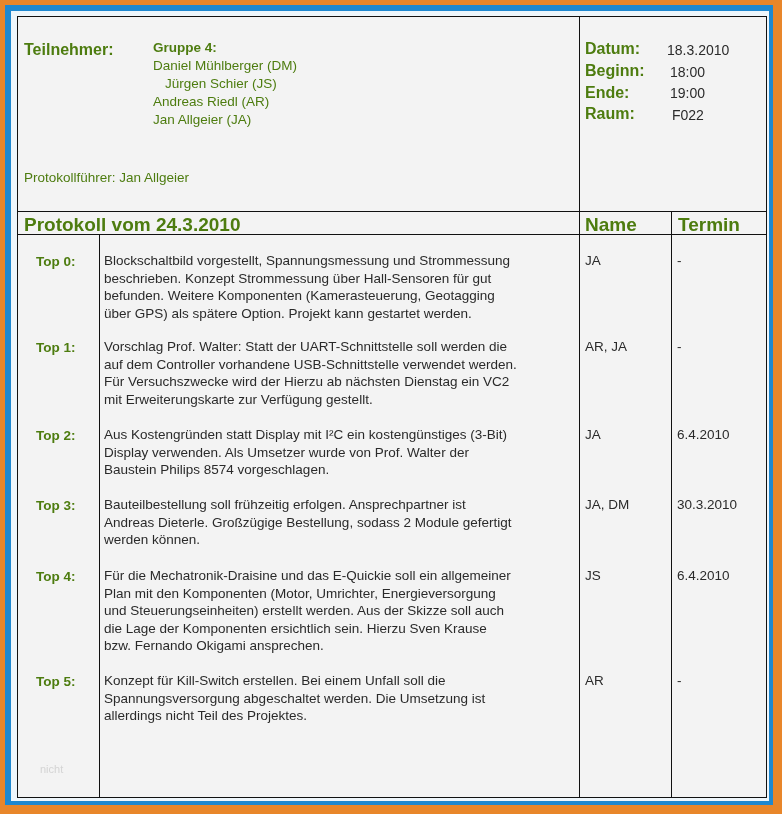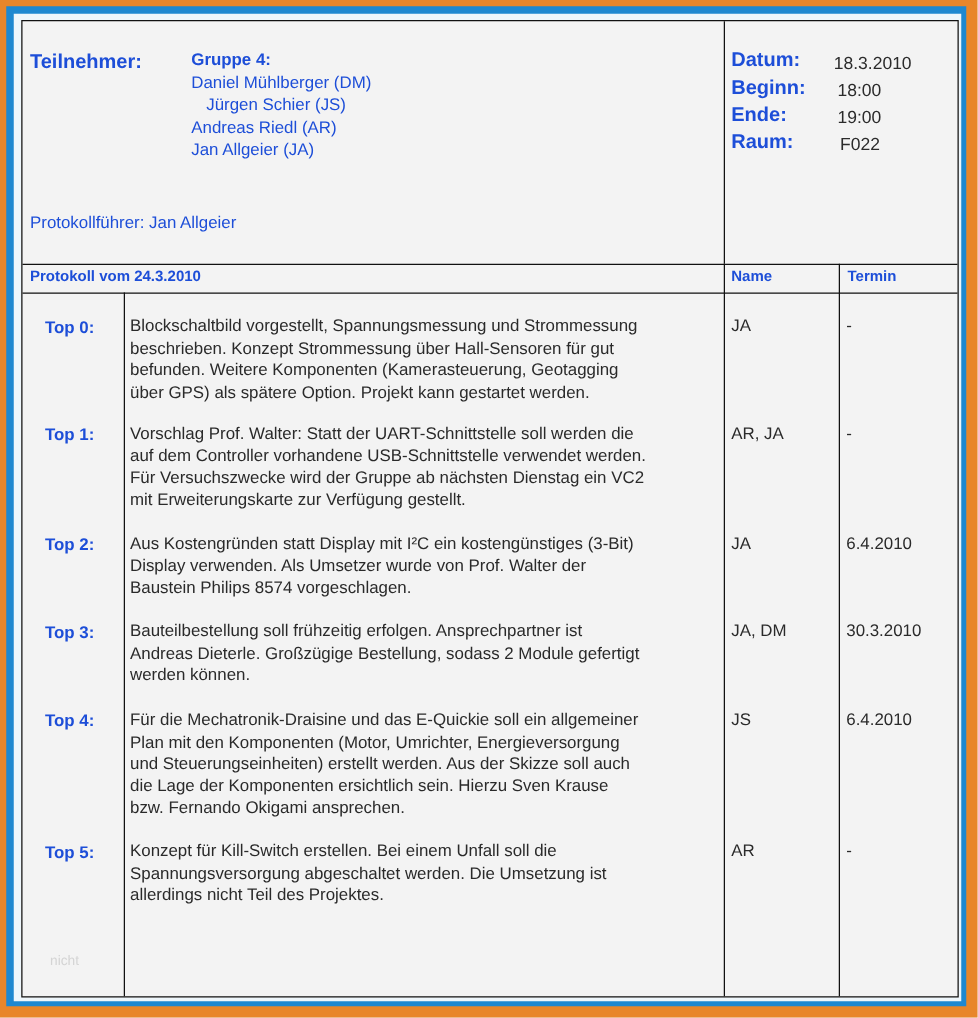--- a/index.html
+++ b/index.html
@@ -18,28 +18,28 @@
     background:#eef6fb;
   }
   .doc {
     position:absolute; left:17px; top:16px; width:750px; height:782px;
     background:#f3f3f3;
     border:1px solid #111;
     box-sizing:border-box;
   }
   .vline { position:absolute; width:1px; background:#111; }
   .hline { position:absolute; height:1px; background:#111; }
-  .t { position:absolute; color:#1d4ed8; white-space:nowrap; }
+  .t { position:absolute; color:#4d7c0f; white-space:nowrap; }
   .bold { font-weight:bold; }
   .hdr-label { font-size:16px; font-weight:bold; }
   .hdr-val { font-size:14px; color:#2b2b2b; }
   .grp { font-size:13.5px; line-height:18px; }
   .top-lbl { font-size:13.5px; font-weight:bold; }
   .cell { font-size:13.5px; color:#2a2a2a; }
-  .th { font-size:12px; font-weight:bold; }
+  .th { font-size:19px; font-weight:bold; }
   .watermark { color:#d4d4d4; font-size:11px; }
 </style>
 </head>
 <body>
 
 <div class="frame-blue"></div>
 <div class="frame-white"></div>
 
 <div class="doc">
 
@@ -81,21 +81,21 @@
         <div class="t cell" style="left: 86px; top: 253.6px;">beschrieben. Konzept Strommessung über Hall-Sensoren für gut</div>
         <div class="t cell" style="left: 86px; top: 271.2px;">befunden. Weitere Komponenten (Kamerasteuerung, Geotagging</div>
         <div class="t cell" style="left: 86px; top: 288.8px;">über GPS) als spätere Option. Projekt kann gestartet werden.</div>
         <div class="t cell" style="left: 567px; top: 236px;">JA</div>
         <div class="t cell" style="left: 659px; top: 236px;">-</div>
       </div>
       <div>
         <div class="t top-lbl" style="left: 18px; top: 323px;">Top 1:</div>
         <div class="t cell" style="left: 86px; top: 322px;">Vorschlag Prof. Walter: Statt der UART-Schnittstelle soll werden die</div>
         <div class="t cell" style="left: 86px; top: 339.6px;">auf dem Controller vorhandene USB-Schnittstelle verwendet werden.</div>
-        <div class="t cell" style="left: 86px; top: 357.2px;">Für Versuchszwecke wird der Gruppe ab nächsten Dienstag ein VC2</div>
+        <div class="t cell" style="left: 86px; top: 357.2px;">Für Versuchszwecke wird der Hierzu ab nächsten Dienstag ein VC2</div>
         <div class="t cell" style="left: 86px; top: 374.8px;">mit Erweiterungskarte zur Verfügung gestellt.</div>
         <div class="t cell" style="left: 567px; top: 322px;">AR, JA</div>
         <div class="t cell" style="left: 659px; top: 322px;">-</div>
       </div>
       <div>
         <div class="t top-lbl" style="left: 18px; top: 411px;">Top 2:</div>
         <div class="t cell" style="left: 86px; top: 410px;">Aus Kostengründen statt Display mit I²C ein kostengünstiges (3-Bit)</div>
         <div class="t cell" style="left: 86px; top: 427.6px;">Display verwenden. Als Umsetzer wurde von Prof. Walter der</div>
         <div class="t cell" style="left: 86px; top: 445.2px;">Baustein Philips 8574 vorgeschlagen.</div>
         <div class="t cell" style="left: 567px; top: 410px;">JA</div>

